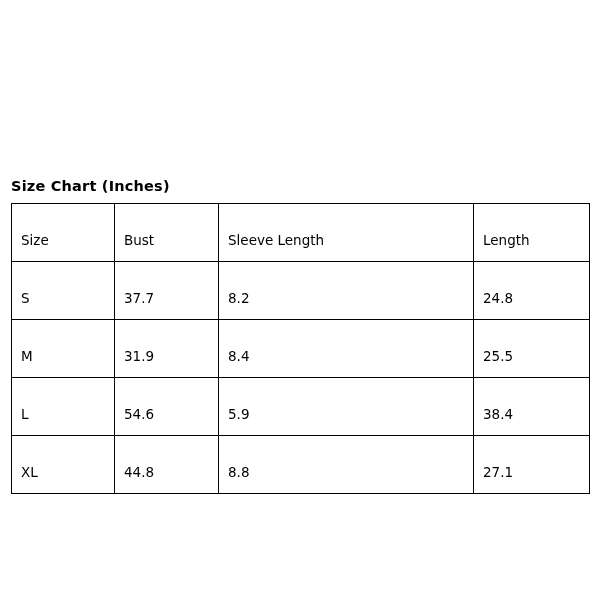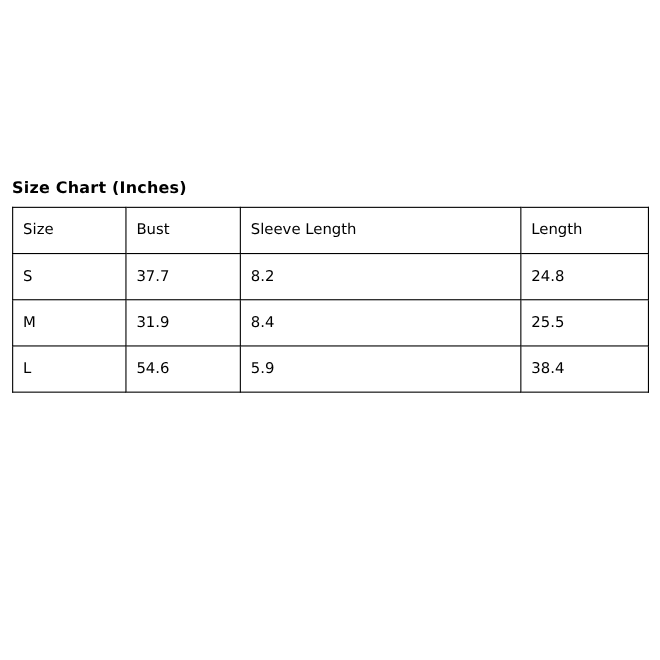--- a/index.html
+++ b/index.html
@@ -12,20 +12,21 @@
     background: #ffffff;
     font-family: "DejaVu Sans", sans-serif;
     color: #000000;
     overflow: hidden;
   }
   .page {
     position: relative;
     width: 600px;
     height: 428px;
     box-sizing: border-box;
+    margin-top: 15px;
   }
   .chart-title {
     position: absolute;
     left: 11px;
     top: 163px;
     font-size: 14.5px;
     font-weight: bold;
     letter-spacing: 0.2px;
     white-space: nowrap;
   }
@@ -33,21 +34,21 @@
     position: absolute;
     left: 11px;
     top: 188px;
     width: 578px;
     border-collapse: collapse;
     table-layout: fixed;
   }
   .size-table td {
     border: 1.5px solid #000000;
     height: 41px;
-    padding: 0 0 0 9px;
+    padding: 16px 0 0 9px;
     font-size: 13.5px;
     font-weight: normal;
     vertical-align: middle;
     text-align: left;
     line-height: 1.1;
   }
   .col-size   { width: 103px; }
   .col-bust   { width: 104px; }
   .col-sleeve { width: 255px; }
   .col-length { width: 116px; }
@@ -84,16 +85,22 @@
         <td>31.9</td>
         <td>8.4</td>
         <td>25.5</td>
       </tr>
       <tr>
         <td>L</td>
         <td>54.6</td>
         <td>5.9</td>
         <td>38.4</td>
       </tr>
+      <tr>
+        <td>XL</td>
+        <td>44.8</td>
+        <td>8.8</td>
+        <td>27.1</td>
+      </tr>
     </tbody>
   </table>
 
 </div>
 
 </body></html>

